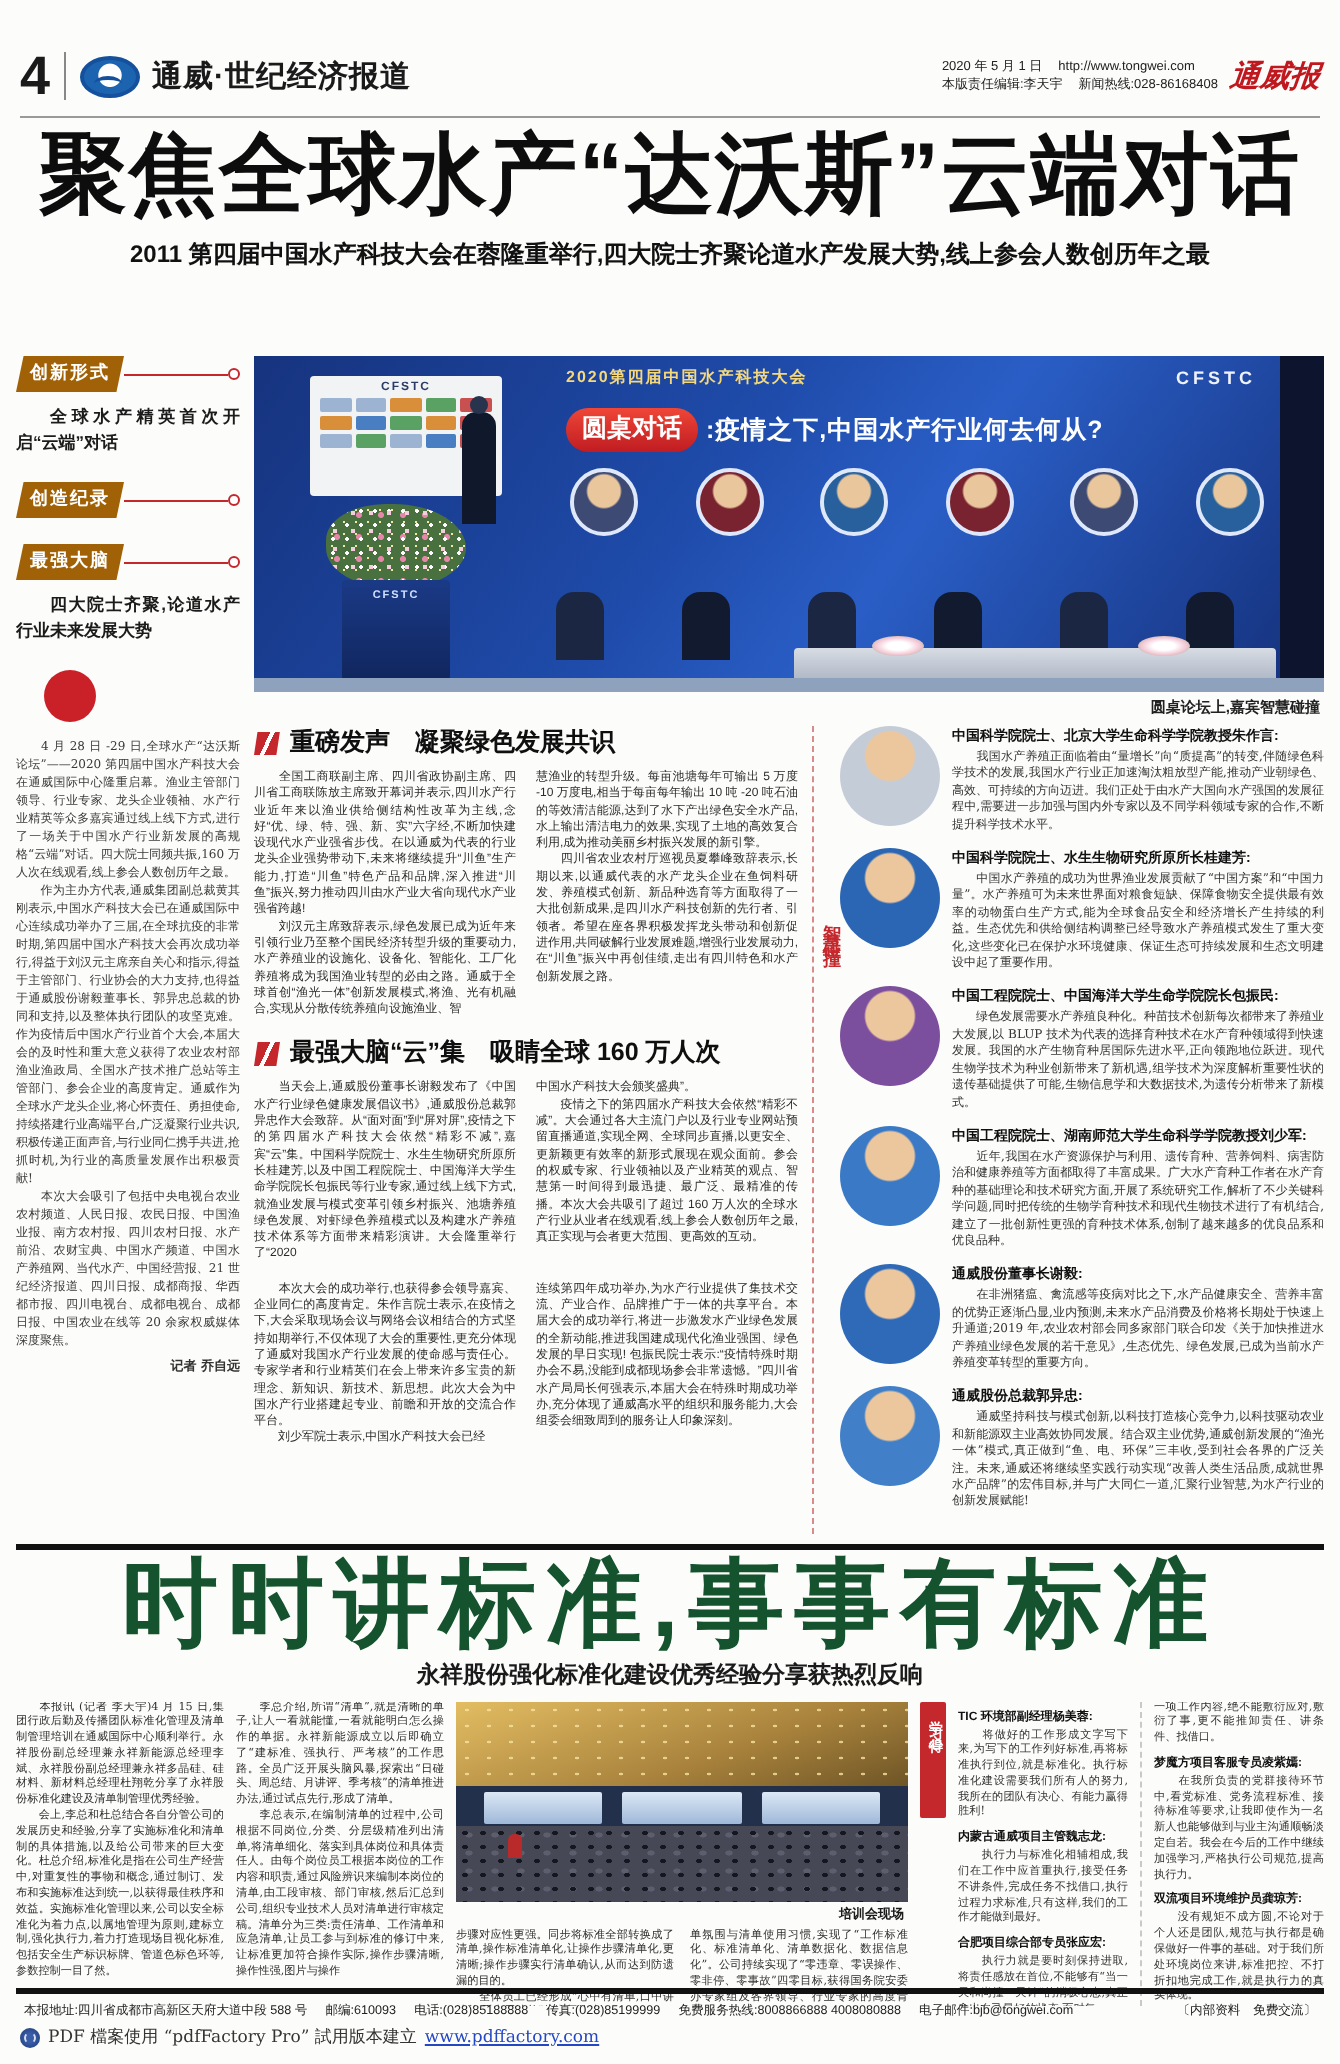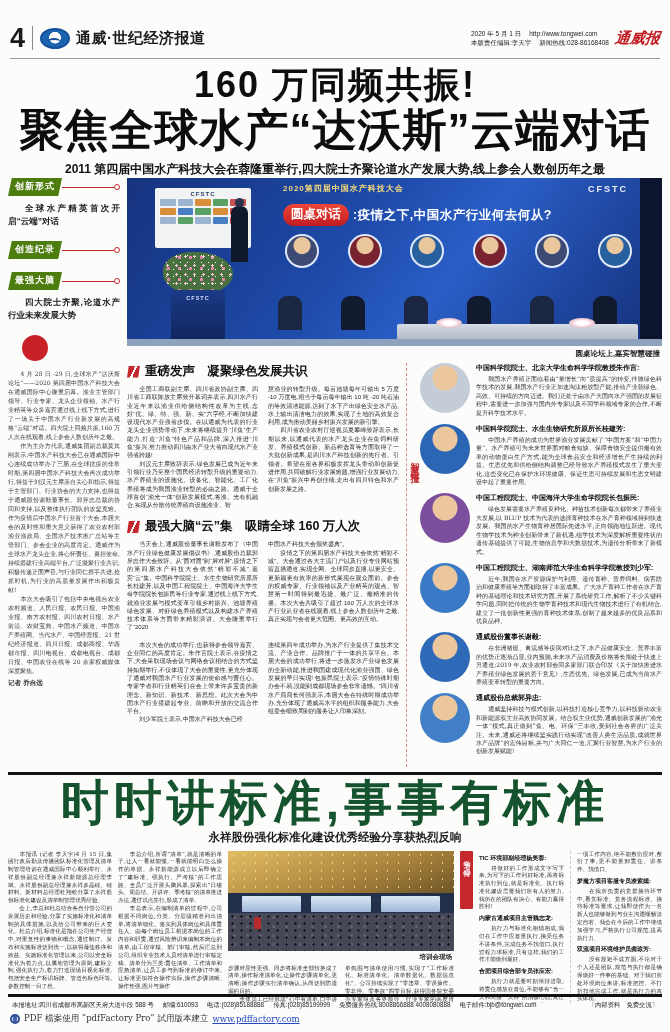--- a/index.html
+++ b/index.html
@@ -25,28 +25,28 @@
   .h-line2 { font-size:44px; font-weight:700; letter-spacing:1px; line-height:48px; color:#0d0d0d; }
   .h-sub { margin-top:7px; font-size:12px; font-weight:bold; color:#111; }
 
   
   .main { position:absolute; top:178px; left:8px; right:8px; height:592px; display:flex; gap:7px; overflow:hidden; }
 
   
   .sidebar { width:112px; flex:none; overflow:hidden; }
   .side-item { margin-bottom:13px; }
   .badge-row { display:flex; align-items:center; margin-bottom:6px; }
-  .badge { background:#4d7c0f; color:#fff; font-size:9px; font-weight:bold; font-family:"DejaVu Serif", serif; padding:2px 7px 3px; clip-path:polygon(7% 0,100% 0,93% 100%,0 100%); letter-spacing:1px; }
+  .badge { background:#a16207; color:#fff; font-size:9px; font-weight:bold; font-family:"DejaVu Serif", serif; padding:2px 7px 3px; clip-path:polygon(7% 0,100% 0,93% 100%,0 100%); letter-spacing:1px; }
   .b-line { flex:1; height:1px; background:#c4282d; }
   .b-dot { width:6px; height:6px; border:1.5px solid #c4282d; border-radius:50%; background:#fff; flex:none; }
   .side-text { font-size:8.5px; font-weight:bold; line-height:13px; text-align:justify; text-indent:2em; color:#1b1b1b; }
   .deco-circle { position:relative; width:26px; height:26px; border-radius:50%; background:#ca2128; margin:4px 0 8px 14px; }
   .deco-circle::after { content:""; position:absolute; left:14px; top:-3px; width:24px; height:24px; border-radius:50%; border:5px solid #aaa; border-left-color:transparent; border-bottom-color:transparent; transform:rotate(40deg); z-index:-1; }
   .side-article { font-family:"DejaVu Serif", serif; font-size:6px; line-height:9px; color:#3a3a3a; text-align:justify; white-space:pre-line; }
-  .byline { font-family:"DejaVu Serif", serif; font-size:6.5px; font-weight:bold; margin-top:4px; color:#333; }
+  .byline { font-family:"DejaVu Serif", serif; font-size:6.5px; font-weight:bold; text-align:right; margin-top:4px; color:#333; }
 
   
   .rightcol { flex:1; min-width:0; }
   .photo { position:relative; height:168px; background:linear-gradient(125deg,#16337e 0%,#1e4aa8 40%,#2a5ec6 60%,#142f78 100%); overflow:hidden; }
   .ph-darkright { position:absolute; right:0; top:0; width:22px; height:100%; background:#0c142e; }
   .ph-board { position:absolute; left:28px; top:10px; width:96px; height:60px; background:#f2f3f5; border-radius:2px; padding:3px 5px; }
   .ph-board .bt { font-size:6px; font-weight:bold; color:#2a3b66; letter-spacing:1px; text-align:center; }
   .board-grid { margin-top:2px; display:grid; grid-template-columns:repeat(5,1fr); gap:2px; }
   .board-grid i { height:7px; border-radius:1px; background:#9db3d2; }
   .board-grid i:nth-child(3n){background:#d98f3a;} .board-grid i:nth-child(4n){background:#5aa264;} .board-grid i:nth-child(5n){background:#c95050;} .board-grid i:nth-child(7n){background:#4a7ec2;}
@@ -157,21 +157,20 @@
             <span>本版责任编辑:李天宇</span>
             <span>新闻热线:028-86168408</span>
           </span>
       </span>
       <span class="masthead">通威报</span>
     </span>
   </div>
   <div class="hdr-rule"></div>
 
   <div class="head-block">
-    <div class="h-line1">160 万同频共振!</div>
     <div class="h-line2">聚焦全球水产“达沃斯”云端对话</div>
     <div class="h-sub">2011 第四届中国水产科技大会在蓉隆重举行,四大院士齐聚论道水产发展大势,线上参会人数创历年之最</div>
   </div>
 
   <div class="main">
 
     <aside class="sidebar">
       <div class="side-item">
         <div class="badge-row">
             <span class="badge">创新形式</span>

